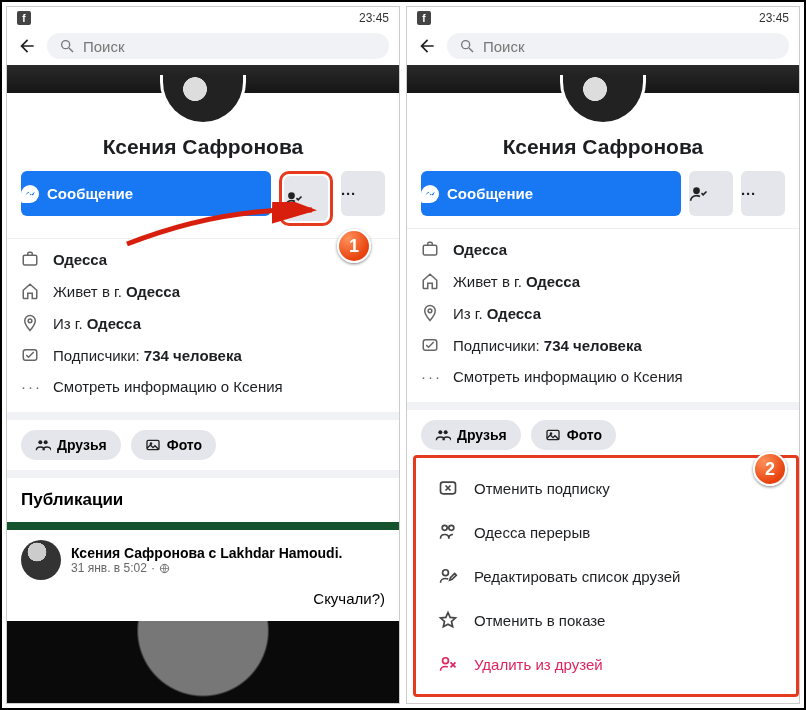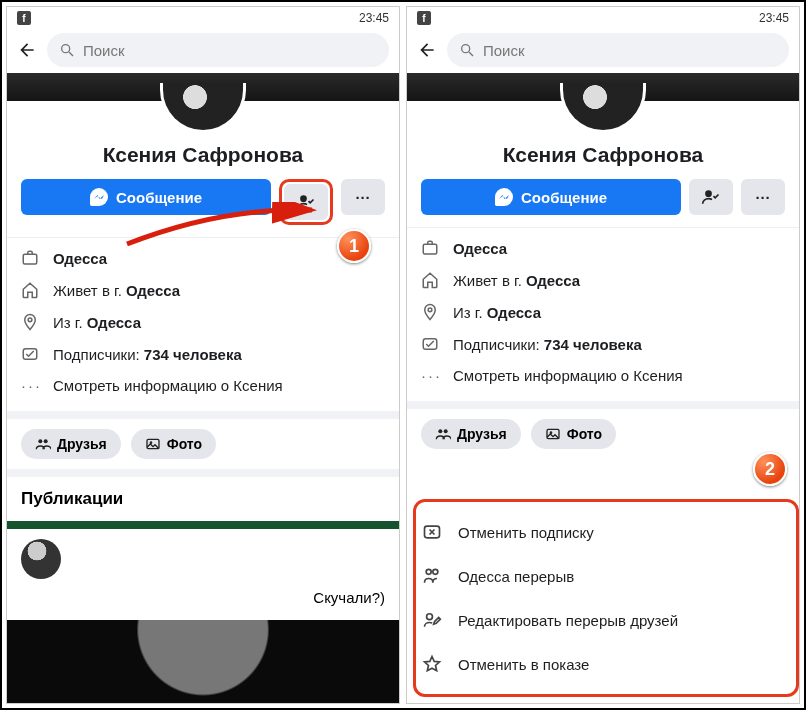--- a/index.html
+++ b/index.html
@@ -47,21 +47,21 @@
     display: flex;
     align-items: center;
     gap: 10px;
     padding: 6px 10px;
   }
   .back { font-size: 20px; color: #222; }
   .searchpill {
     flex: 1;
     background: #f0f2f5;
     border-radius: 18px;
-    height: 34px;
+    height: 26px;
     display: flex;
     align-items: center;
     gap: 8px;
     padding: 0 12px;
     color: #777;
     font-size: 15px;
   }
   .coverstrip {
     height: 28px;
     background: linear-gradient(#2a2a2a,#151515);
@@ -83,25 +83,25 @@
     font-weight: 700;
     color: #1c1e21;
     margin: 10px 0 12px;
   }
   .btnrow {
     display: flex;
     gap: 8px;
     padding: 0 14px 12px;
   }
   .btn {
-    height: 36px;
+    height: 45px;
     border-radius: 6px;
     display: flex;
     align-items: center;
-    justify-content: center;
+    justify-content: flex-start;
     font-size: 15px;
     font-weight: 600;
   }
   .btn-primary {
     flex: 1;
     background: #1877f2;
     color: #fff;
     gap: 8px;
   }
   .msgr {
@@ -172,22 +172,22 @@
   .post-img {
     height: 96px;
     background: radial-gradient(circle at 50% 10%, #777 0 30%, #0a0a0a 31% 100%);
   }
   
   .sheet {
     position: absolute;
     left: 6px; right: 0; bottom: 6px;
     background: #fff;
     border: 3px solid #e63a1e;
-    border-radius: 12px;
-    padding: 8px 0;
+    border-radius: 4px;
+    padding: 8px 16px;
   }
   .sheet-item {
     display: flex;
     align-items: center;
     gap: 14px;
     padding: 12px 6px;
     font-size: 15px;
     color: #1c1e21;
   }
   .sheet-item.danger { color: #e0245e; }
@@ -318,20 +318,32 @@
           </svg>
         <span>Фото</span>
       </div>
     </div>
     <div class="pubs">
       <h3>Публикации</h3>
     </div>
     <div class="post">
       <div class="post-head">
         <div class="post-ava"></div>
+        <div>
+          <div class="post-name">
+            <span>Ксения Сафронова</span><span> с </span><span>Lakhdar Hamoudi</span>.
+          </div>
+          <div class="post-meta">
+            <span>31 янв. в 5:02</span> ·
+            <svg width="11" height="11" viewBox="0 0 24 24">
+                <circle cx="12" cy="12" r="9" fill="none" stroke="#666" stroke-width="2"></circle>
+                <path d="M3 12h18M12 3c3 3 3 15 0 18M12 3c-3 3-3 15 0 18" stroke="#666" stroke-width="1.5" fill="none"></path>
+              </svg>
+          </div>
+        </div>
       </div>
       <div class="post-text">Скучали?)</div>
     </div>
     <div class="post-img"></div>
 
     <div class="callout" style="left:330px; top:222px;">
         <span>1</span>
       </div>
     <svg class="arrow" style="left:115px; top:195px;" width="200" height="50">
       <defs>
@@ -464,30 +476,40 @@
         <span>Одесса перерыв</span>
       </div>
       <div class="sheet-item">
         <span class="sic">
           <svg width="20" height="20" viewBox="0 0 24 24">
               <circle cx="9" cy="8" r="3.5" fill="none" stroke="#444" stroke-width="2"></circle>
               <path d="M3 20c0-3 2.7-5 6-5 1.2 0 2.3.3 3.3.7" stroke="#444" stroke-width="2" fill="none"></path>
               <path d="M15 14l5-5 2 2-5 5-3 1z" fill="none" stroke="#444" stroke-width="2"></path>
             </svg>
         </span>
-        <span>Редактировать перерыв друзей</span>
+        <span>Редактировать список друзей</span>
       </div>
       <div class="sheet-item">
         <span class="sic">
           <svg width="20" height="20" viewBox="0 0 24 24">
               <path d="M12 3l2.6 5.9 6.4.6-4.8 4.3 1.4 6.3L12 17l-5.6 3.1 1.4-6.3L3 9.5l6.4-.6z" fill="none" stroke="#444" stroke-width="2"></path>
             </svg>
         </span>
         <span>Отменить в показе</span>
       </div>
+      <div class="sheet-item danger">
+        <span class="sic">
+          <svg width="20" height="20" viewBox="0 0 24 24">
+              <circle cx="9" cy="8" r="3.5" fill="none" stroke="#e0245e" stroke-width="2"></circle>
+              <path d="M3 20c0-3 2.7-5 6-5 1 0 2 .2 2.8.5" stroke="#e0245e" stroke-width="2" fill="none"></path>
+              <path d="M15 10l6 6M21 10l-6 6" stroke="#e0245e" stroke-width="2"></path>
+            </svg>
+        </span>
+        <span>Удалить из друзей</span>
+      </div>
     </div>
 
     <div class="callout" style="right:12px; top:445px;">
         <span>2</span>
       </div>
   </div>
 
 </div>
 
 </body></html>

